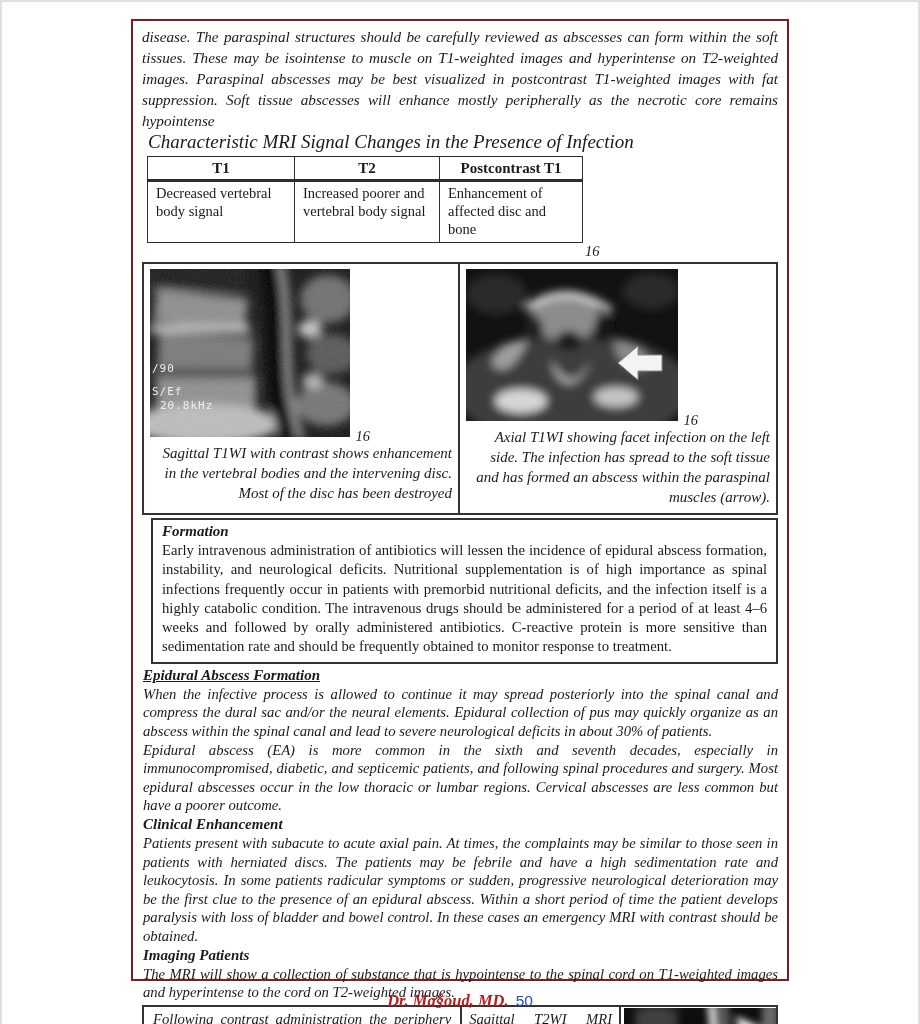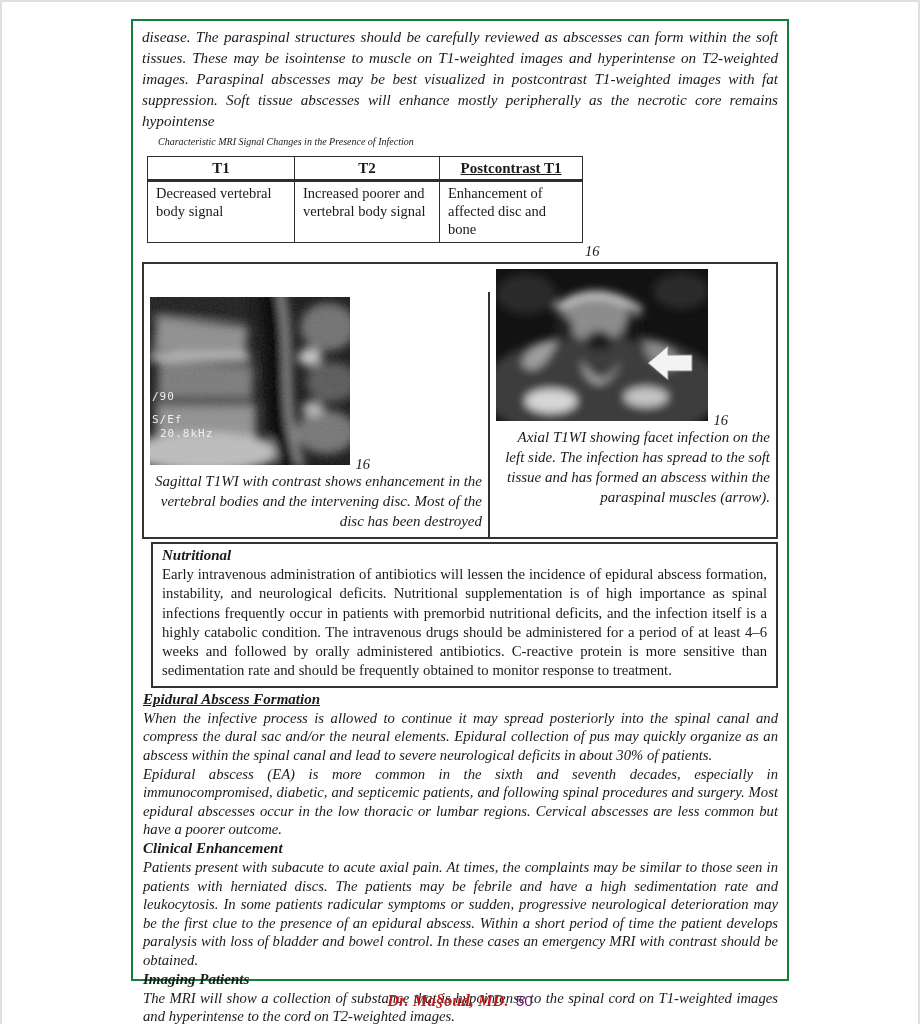--- a/index.html
+++ b/index.html
@@ -4,44 +4,44 @@
 <style>
   html,body{margin:0;padding:0;}
   body{
     width:920px;height:1024px;position:relative;background:#ffffff;
     font-family:"Liberation Serif", serif;color:#1a1a1a;overflow:hidden;
   }
   .scan-frame{position:absolute;inset:0;border:2px solid #e0e0e0;border-bottom:none;pointer-events:none;}
 
   .content{
     position:absolute;left:131px;top:19px;width:658px;height:962px;
-    border:2px solid #15803d;background:#fff;box-sizing:border-box;
+    border:2px solid #7f1d1d;background:#fff;box-sizing:border-box;
     padding:5px 9px 0 9px;
   }
 
   .intro{margin:0;font-style:italic;font-size:15.2px;line-height:21px;text-align:justify;}
-  .table-caption{font-style:italic;font-size:10px;line-height:20px;margin:1px 0 4px 16px;}
+  .table-caption{font-style:italic;font-size:19px;line-height:20px;margin:1px 0 4px 6px;}
 
   table.signal{border-collapse:collapse;margin-left:5px;}
   table.signal th{
     border:1.6px solid #2d2d2d;border-bottom:3px solid #2d2d2d;
     font-size:15px;text-align:center;padding:3px 8px 2px 8px;font-style:normal;
   }
   table.signal td{
     border:1.6px solid #2d2d2d;font-size:14.5px;line-height:18px;
     padding:2px 8px 4px 8px;vertical-align:top;font-style:normal;
   }
-  .col-a{width:130px;} .col-b{width:128px;margin-left:35px;} .col-c{width:126px;text-decoration:underline;}
+  .col-a{width:130px;} .col-b{width:128px;margin-left:35px;} .col-c{width:126px;}
 
   .ref{font-style:italic;font-size:14.5px;}
   .ref-after-table{margin:0 0 2px 443px;line-height:17px;}
 
   .figrow{display:flex;border:2px solid #333;box-sizing:border-box;}
   .figcell{padding:5px 6px 6px 6px;box-sizing:border-box;}
-  .figcell.left{width:346px;border-right:2px solid #333;margin-top:28px;}
+  .figcell.left{width:316px;border-right:2px solid #333;}
   .figcell.right{flex:1;}
   .figwrap{position:relative;display:inline-block;vertical-align:top;}
   .corner-ref{position:absolute;right:-20px;bottom:-4px;font-style:italic;font-size:14.5px;}
   .caption{margin:2px 0 0 0;font-style:italic;font-size:15px;line-height:20px;text-align:right;}
 
   .mgmt{border:2px solid #333;margin:3px 0 2px 9px;padding:2px 9px 5px 9px;}
   .h-bi{font-weight:bold;font-style:italic;font-size:15px;line-height:19px;}
   .h-bi.u{text-decoration:underline;}
   .mgmt p{margin:0;font-size:14.7px;line-height:19.3px;text-align:justify;}
 
@@ -49,21 +49,21 @@
   .section p{margin:0;font-style:italic;font-size:14.7px;line-height:18.6px;text-align:justify;}
 
   .btable{display:flex;border:2px solid #333;margin-top:3px;height:136px;box-sizing:border-box;}
   .bcell{box-sizing:border-box;}
   .bcell.t1{width:327px;border-right:2px solid #333;padding:3px 9px;font-style:italic;font-size:14.7px;line-height:19.6px;text-align:justify;}
   .bcell.t2{width:163px;border-right:2px solid #333;padding:3px 7px;font-style:italic;font-size:14.6px;line-height:19.2px;text-align:justify;}
   .bcell.img{flex:1;display:flex;align-items:center;padding-left:3px;}
 
   .footer{position:absolute;top:991px;left:0;width:920px;text-align:center;}
   .author{color:#b91c1c;font-weight:bold;font-style:italic;font-size:16.5px;}
-  .pagenum{font-family:"Liberation Sans", sans-serif;font-size:15.5px;color:#701a75;margin-left:3px;}
+  .pagenum{font-family:"Liberation Sans", sans-serif;font-size:15.5px;color:#1d4ed8;margin-left:3px;}
 
   svg text.ovl{font-family:"DejaVu Sans Mono", monospace;font-size:11px;fill:#efefef;letter-spacing:1px;}
 </style>
 </head>
 <body>
 
 <div class="scan-frame"></div>
 
 <div class="content">
 
@@ -156,21 +156,21 @@
           </g>
           <polygon points="196,86 172,86 172,77 152,94 172,111 172,102 196,102" fill="#f3f3f3" stroke="#888" stroke-width="1"></polygon>
         </svg>
         <span class="corner-ref">16</span>
       </div>
       <p class="caption">Axial T1WI showing facet infection on the left side. The infection has spread to the soft tissue and has formed an abscess within the paraspinal muscles (arrow).</p>
     </div>
   </div>
 
   <div class="mgmt">
-    <div class="h-bi">Nutritional</div>
+    <div class="h-bi">Formation</div>
     <p>Early intravenous administration of antibiotics will lessen the incidence of epidural abscess formation, instability, and neurological deficits. Nutritional supplementation is of high importance as spinal infections frequently occur in patients with premorbid nutritional deficits, and the infection itself is a highly catabolic condition. The intravenous drugs should be administered for a period of at least 4–6 weeks and followed by orally administered antibiotics. C-reactive protein is more sensitive than sedimentation rate and should be frequently obtained to monitor response to treatment.</p>
   </div>
 
   <div class="section">
     <div class="h-bi u">Epidural Abscess Formation</div>
     <p>When the infective process is allowed to continue it may spread posteriorly into the spinal canal and compress the dural sac and/or the neural elements. Epidural collection of pus may quickly organize as an abscess within the spinal canal and lead to severe neurological deficits in about 30% of patients.</p>
     <p>Epidural abscess (EA) is more common in the sixth and seventh decades, especially in immunocompromised, diabetic, and septicemic patients, and following spinal procedures and surgery. Most epidural abscesses occur in the low thoracic or lumbar regions. Cervical abscesses are less common but have a poorer outcome.</p>
   </div>
 
   <div class="section">

